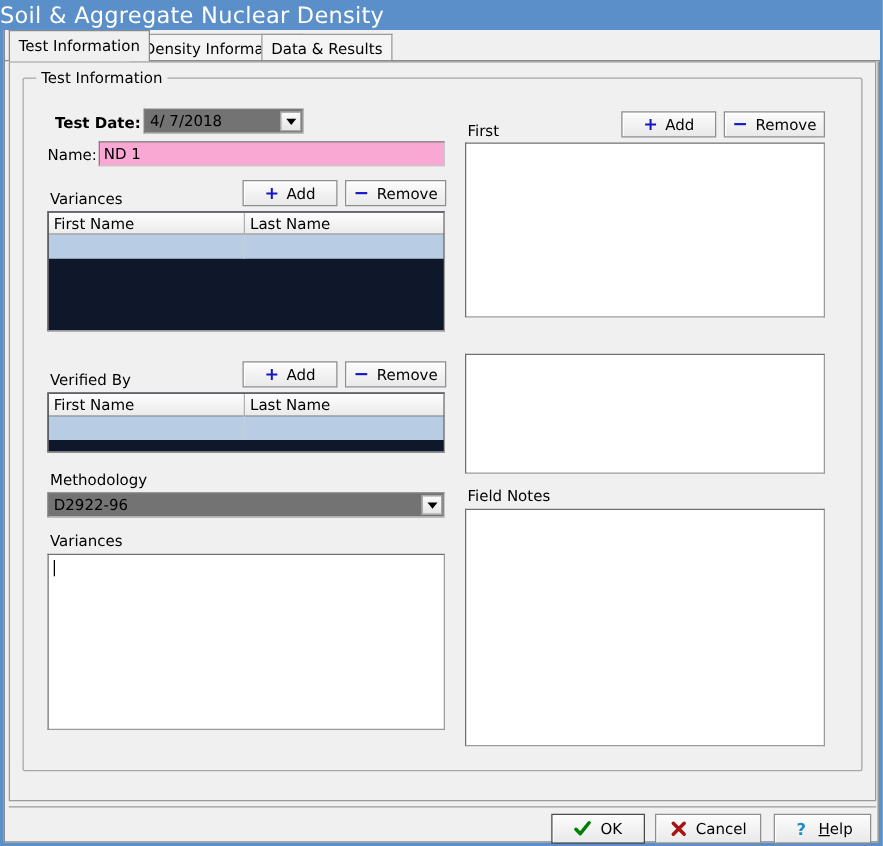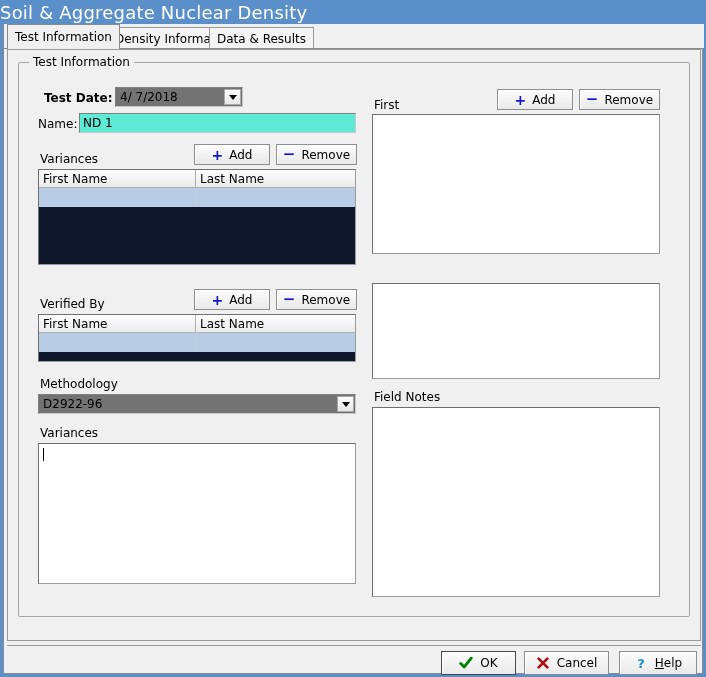--- a/index.html
+++ b/index.html
@@ -110,21 +110,21 @@
     position: absolute;
     font-size: 12px;
     color: #000;
     white-space: nowrap;
   }
   .lbl.bold { font-weight: bold; }
 
   
   .textbox {
     position: absolute;
-    background: #5eead4;
+    background: #f9a8d4;
     border: 1px solid #7f7f7f;
     border-right-color: #c8c8c8;
     border-bottom-color: #c8c8c8;
     font-size: 12px;
     color: #000;
     padding: 2px 3px;
     display: flex; align-items: flex-start;
     overflow: hidden;
     white-space: nowrap;
   }

